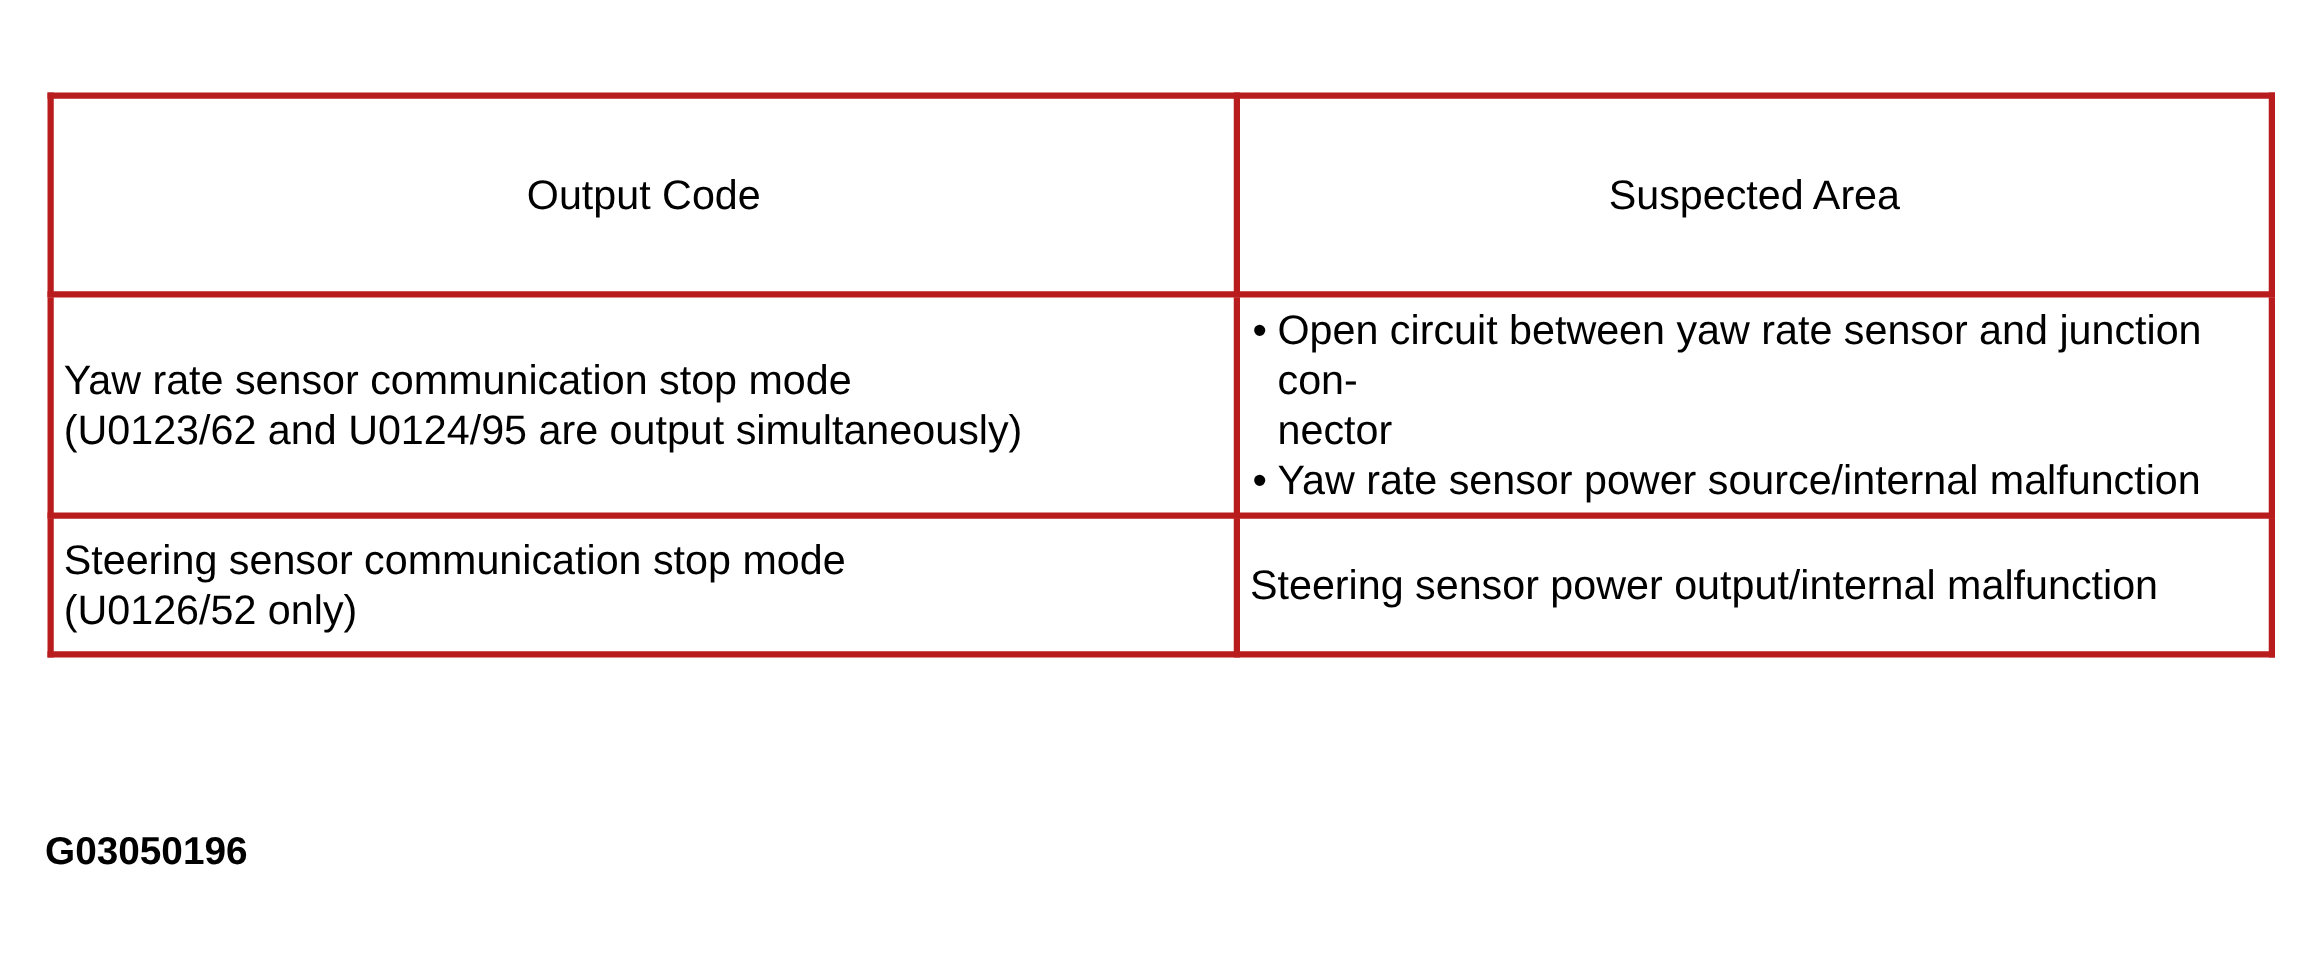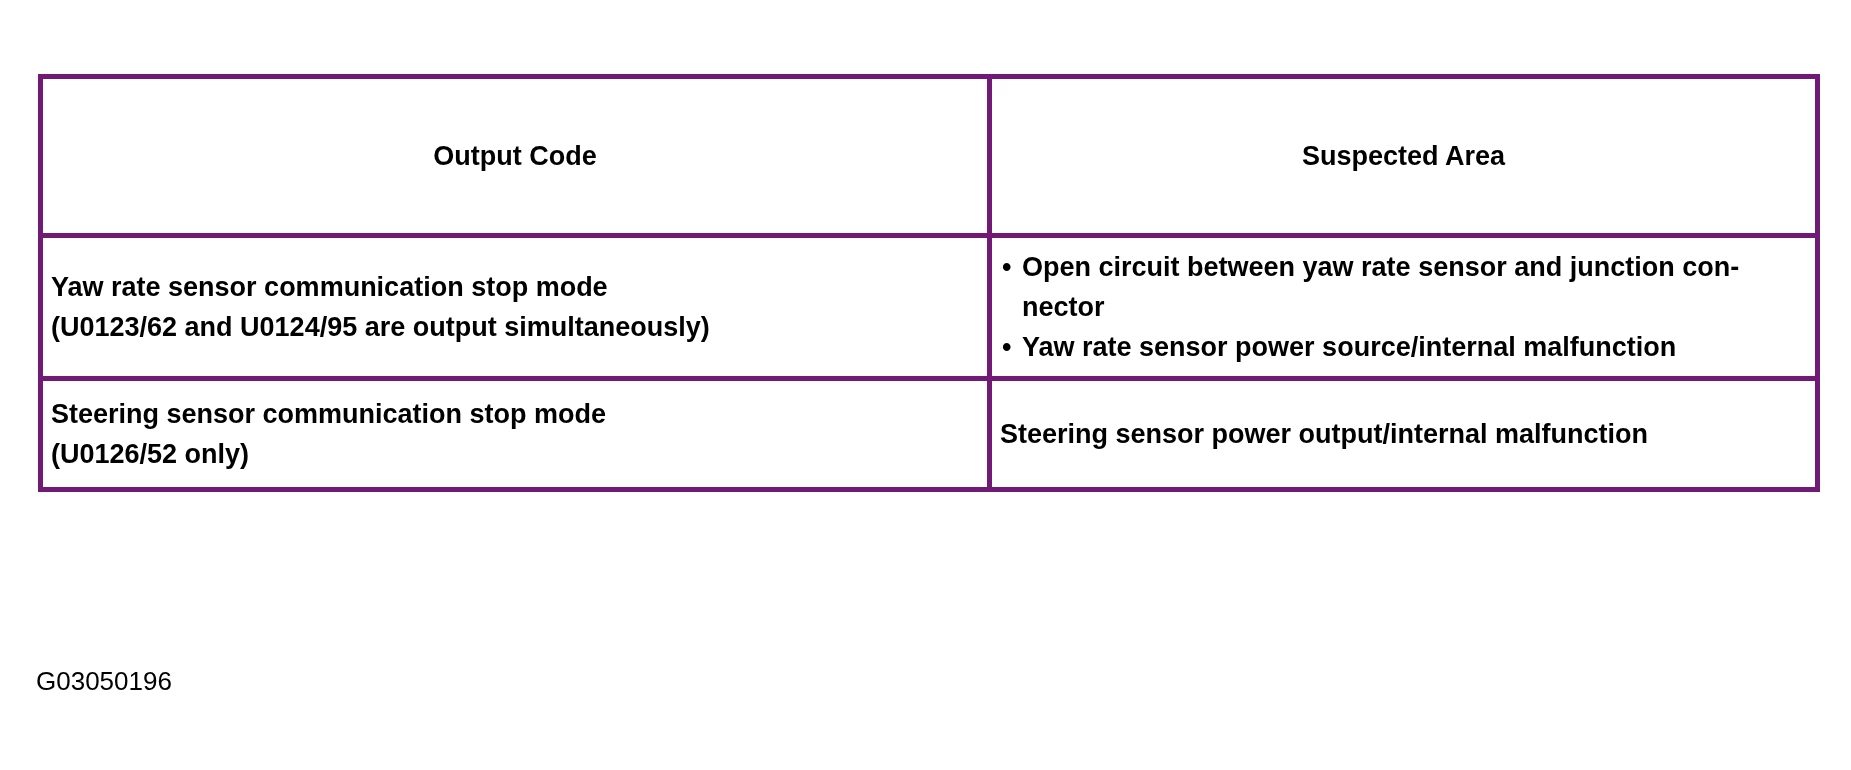--- a/index.html
+++ b/index.html
@@ -19,24 +19,24 @@
     position: absolute;
     left: 38px;
     top: 74px;
     width: 1777px;
     border-collapse: collapse;
     table-layout: fixed;
     border: 5px solid #000000;
   }
   .dtc-table th,
   .dtc-table td {
-    border: 5px solid #701a75;
-    font-size: 27px;
+    border: 5px solid #b91c1c;
+    font-size: 33px;
     line-height: 40px;
-    font-weight: bold;
+    font-weight: normal;
     vertical-align: middle;
     overflow: hidden;
   }
   .dtc-table thead tr { height: 159px; }
   .dtc-table tbody tr.row-1 { height: 163px; }
   .dtc-table tbody tr.row-2 { height: 143px; }
   .dtc-table tbody tr.row-3 { height: 111px; }
   .dtc-table th {
     text-align: center;
     padding: 0;
@@ -61,22 +61,22 @@
   .bullet-item::before {
     content: "\2022";
     position: absolute;
     left: 2px;
     top: 0;
   }
   .figure-id {
     position: absolute;
     left: 36px;
     top: 663px;
-    font-size: 26px;
-    font-weight: normal;
+    font-size: 31px;
+    font-weight: bold;
     line-height: 36px;
     text-align: center;
   }
 </style>
 </head>
 <body>
 
 <table class="dtc-table">
   <colgroup>
     <col style="width: 949px;">

